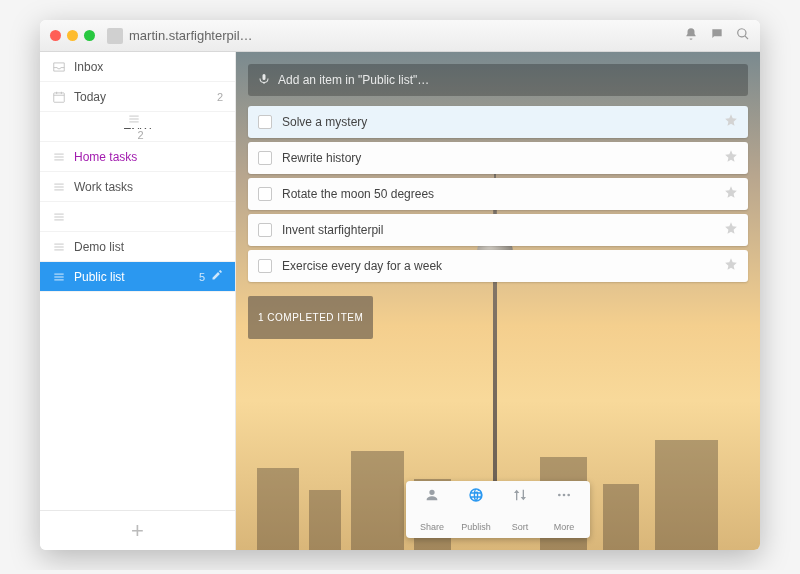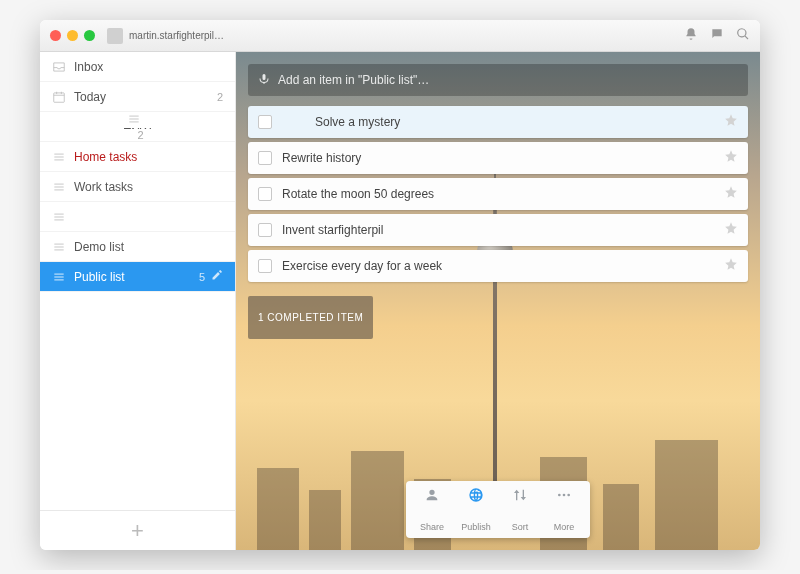--- a/index.html
+++ b/index.html
@@ -3,21 +3,21 @@
 <meta charset="utf-8">
 <style>
 * { margin: 0; padding: 0; box-sizing: border-box; font-family: -apple-system, "Helvetica Neue", Arial, sans-serif; }
 body { background: #f5f5f5; display: flex; align-items: flex-start; justify-content: center; padding: 20px; }
 .window { width: 720px; height: 530px; background: #fff; border-radius: 6px; box-shadow: 0 8px 30px rgba(0,0,0,0.25); overflow: hidden; display: flex; flex-direction: column; }
 .titlebar { height: 32px; background: linear-gradient(#f9f9f9,#ececec); border-bottom: 1px solid #d8d8d8; display: flex; align-items: center; padding: 0 10px; }
 .traffic { display: flex; gap: 6px; }
 .dot { width: 11px; height: 11px; border-radius: 50%; }
 .dot.red { background: #ff5f57; } .dot.yellow { background: #febc2e; } .dot.green { background: #28c840; }
 .avatar { width: 16px; height: 16px; background: #d0d0d0; margin-left: 12px; border-radius: 2px; }
-.username { font-size: 10px; color: #666; margin-left: 6px; }
+.username { font-size: 13px; color: #666; margin-left: 6px; }
 .titlebar-right { margin-left: auto; display: flex; gap: 12px; }
 .titlebar-right svg { width: 14px; height: 14px; fill: #999; }
 .body { flex: 1; display: flex; min-height: 0; }
 .sidebar { width: 196px; background: #fff; border-right: 1px solid #e8e8e8; display: flex; flex-direction: column; justify-content: space-between; }
 .list-items { flex: 1; overflow: auto; }
 .list-item { display: flex; align-items: center; height: 30px; padding: 0 12px; font-size: 12px; color: #555; cursor: pointer; border-bottom: 1px solid #f2f2f2; }
 .list-item.active { background: #2b98f0; color: #fff; }
 .list-item .li-icon { width: 14px; height: 14px; margin-right: 8px; flex-shrink: 0; }
 .list-item .li-icon svg { width: 14px; height: 14px; }
 .list-item .label { flex: 1; white-space: nowrap; overflow: hidden; text-overflow: ellipsis; }
@@ -32,21 +32,21 @@
 .building { position: absolute; bottom: 0; background: rgba(60,50,40,0.35); }
 .tower-base { position: absolute; left: 49%; bottom: 40px; width: 4px; height: 300px; background: linear-gradient(#8a7c6d,#6b5f52); }
 .tower-ball { position: absolute; left: calc(49% - 16px); bottom: 280px; width: 36px; height: 36px; border-radius: 50%; background: radial-gradient(circle at 35% 30%, #d4cfc6, #6b645a); }
 .tower-spire { position: absolute; left: calc(49% + 1px); bottom: 316px; width: 2px; height: 60px; background: #7a7268; }
 .content { position: relative; padding: 12px; z-index: 2; }
 .add-bar { height: 32px; background: rgba(0,0,0,0.25); border-radius: 3px; display: flex; align-items: center; padding: 0 10px; margin-bottom: 10px; }
 .add-bar svg { width: 12px; height: 12px; fill: #fff; opacity: 0.85; margin-right: 8px; }
 .add-bar input { flex: 1; background: transparent; border: none; outline: none; color: #fff; font-size: 12px; }
 .add-bar input::placeholder { color: rgba(255,255,255,0.85); }
 .task { height: 32px; background: #fdfdfd; border-radius: 3px; display: flex; align-items: center; padding: 0 10px; margin-bottom: 4px; box-shadow: 0 1px 2px rgba(0,0,0,0.15); }
-.task.sel { background: #eaf4fb; gap: 33px; }
+.task.sel { background: #eaf4fb; }
 .task .chk { width: 14px; height: 14px; border: 1px solid #c8c8c8; border-radius: 2px; margin-right: 10px; background: #fff; cursor: pointer; }
 .task .title { flex: 1; font-size: 12px; color: #444; }
 .task .star svg { width: 14px; height: 14px; fill: #d3d3d3; cursor: pointer; }
 .completed-pill { display: inline-block; margin-top: 10px; background: rgba(90,80,70,0.6); color: #fff; font-size: 10px; letter-spacing: 0.5px; padding: 16px 10px; border-radius: 2px; }
 .toolbar { position: absolute; bottom: 12px; left: 50%; transform: translateX(-50%); background: #fbfbfb; border-radius: 4px; box-shadow: 0 2px 6px rgba(0,0,0,0.25); display: flex; padding: 6px 4px; z-index: 3; }
 .tb-btn { width: 44px; display: flex; flex-direction: column; align-items: center; gap: 19px; cursor: pointer; }
 .tb-btn svg { width: 16px; height: 16px; fill: #9aa0a6; }
 .tb-btn.accent svg { fill: #2b98f0; }
 .tb-btn .tb-label { font-size: 9px; color: #888; }
 .line-icon path, .line-icon line, .line-icon rect, .line-icon circle { stroke: currentColor; stroke-width: 1.4; fill: none; }
@@ -100,21 +100,21 @@
           </div>
           <div class="list-item" style="color: rgb(85, 85, 85); flex-direction: column;">
             <span class="li-icon" style="color:#bbb"><svg class="line-icon" viewBox="0 0 24 24">
                 <line x1="4" y1="7" x2="20" y2="7"></line>
                 <line x1="4" y1="12" x2="20" y2="12"></line>
                 <line x1="4" y1="17" x2="20" y2="17"></line>
               </svg></span>
             <span class="label">TNW</span>
             <span class="count">2</span>
           </div>
-          <div class="list-item" style="color: #b91c1c;">
+          <div class="list-item" style="color: #a21caf;">
             <span class="li-icon" style="color:#bbb"><svg class="line-icon" viewBox="0 0 24 24">
                 <line x1="4" y1="7" x2="20" y2="7"></line>
                 <line x1="4" y1="12" x2="20" y2="12"></line>
                 <line x1="4" y1="17" x2="20" y2="17"></line>
               </svg></span>
             <span class="label">Home tasks</span>
             <span class="count"></span>
           </div>
           <div class="list-item" style="color: rgb(85, 85, 85);">
             <span class="li-icon" style="color:#bbb"><svg class="line-icon" viewBox="0 0 24 24">

